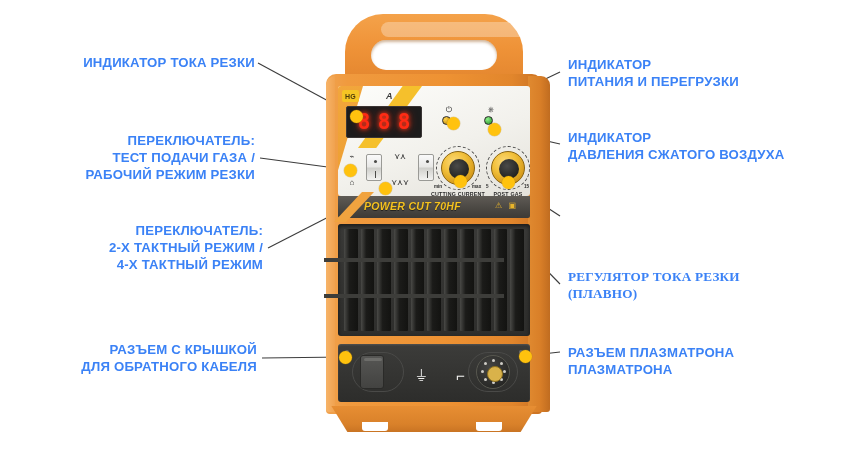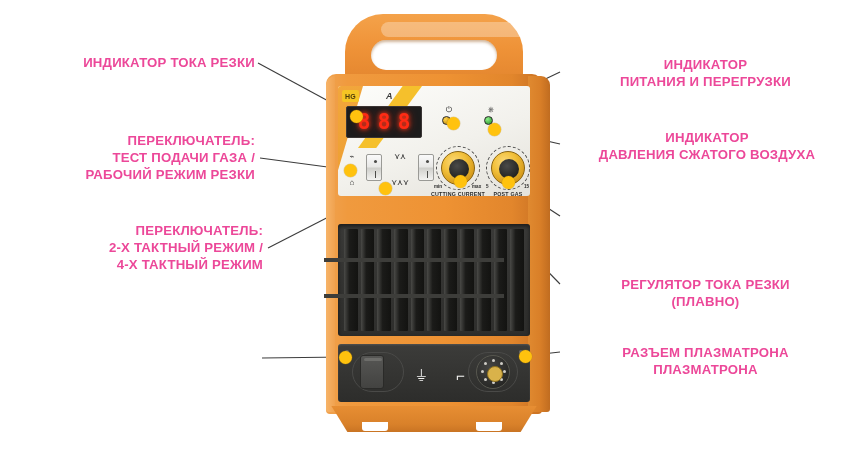--- a/index.html
+++ b/index.html
@@ -7,29 +7,29 @@
     width: 850px; height: 449px;
     background: #ffffff;
     font-family: "Liberation Sans", sans-serif;
     overflow: hidden;
   }
   #stage { position: relative; width: 850px; height: 449px; background: #fff; }
 
   
   .callout {
     position: absolute;
-    color: #ec4899;
+    color: #3b82f6;
     font-size: 13.2px;
     font-weight: bold;
     line-height: 17px;
     letter-spacing: 0.2px;
     white-space: pre-line;
   }
   .callout.left  { text-align: right; }
-  .callout.right { text-align: center; }
+  .callout.right { text-align: left; }
 
   
   #leaders { position: absolute; left: 0; top: 0; width: 850px; height: 449px; pointer-events: none; }
 
   
   #machine { position: absolute; left: 318px; top: 14px; width: 232px; height: 418px; }
 
   
   .handle {
     position: absolute; left: 27px; top: 0; width: 178px; height: 78px;
@@ -304,29 +304,31 @@
   <div class="callout left" style="left:30px; top:54px; width:225px;">ИНДИКАТОР ТОКА РЕЗКИ</div>
 
   <div class="callout left" style="left:20px; top:132px; width:235px;">ПЕРЕКЛЮЧАТЕЛЬ:
 ТЕСТ ПОДАЧИ ГАЗА /
 РАБОЧИЙ РЕЖИМ РЕЗКИ</div>
 
   <div class="callout left" style="left:20px; top:222px; width:243px;">ПЕРЕКЛЮЧАТЕЛЬ:
 2-Х ТАКТНЫЙ РЕЖИМ /
 4-Х ТАКТНЫЙ РЕЖИМ</div>
 
+  <div class="callout left" style="left:20px; top:341px; width:237px;">РАЗЪЕМ С КРЫШКОЙ
+ДЛЯ ОБРАТНОГО КАБЕЛЯ</div>
 
   <div class="callout right" style="left:568px; top:56px; width:275px;">ИНДИКАТОР
 ПИТАНИЯ И ПЕРЕГРУЗКИ</div>
 
   <div class="callout right" style="left:568px; top:129px; width:278px;">ИНДИКАТОР
 ДАВЛЕНИЯ СЖАТОГО ВОЗДУХА</div>
 
 
-  <div class="callout right" style="left:568px; top:276px; width:275px;">РЕГУЛЯТОР ТОКА РЕЗКИ
+  <div class="callout right" style="left:568px; top:268px; width:275px;font-family:Liberation Serif, serif;">РЕГУЛЯТОР ТОКА РЕЗКИ
 (ПЛАВНО)</div>
 
   <div class="callout right" style="left:568px; top:344px; width:275px;">РАЗЪЕМ ПЛАЗМАТРОНА
 ПЛАЗМАТРОНА</div>
 
   <div id="machine">
 
     <div class="handle">
       <div class="handle-shine"></div>
     </div>
@@ -380,20 +382,24 @@
       <div class="knob-wrap" style="left:148px; top:60px;">
         <div class="knob-ring"></div>
         <div class="knob"></div>
         <div class="knob-tick" style="left:0px; top:38px;">5</div>
         <div class="knob-tick" style="left:19px; top:38px;">10</div>
         <div class="knob-tick" style="left:38px; top:38px;">15</div>
         <div class="knob-caption">POST GAS</div>
       </div>
     </div>
 
+    <div class="brand-strip">
+      <div class="brand-text">POWER CUT 70HF</div>
+      <div class="brand-warn">⚠ ▣</div>
+    </div>
 
     <div class="vent">
       <div class="vent-slat"></div>
       <div class="vent-slat"></div>
       <div class="vent-slat"></div>
       <div class="vent-slat"></div>
       <div class="vent-slat"></div>
       <div class="vent-slat"></div>
       <div class="vent-slat"></div>
       <div class="vent-slat"></div>

